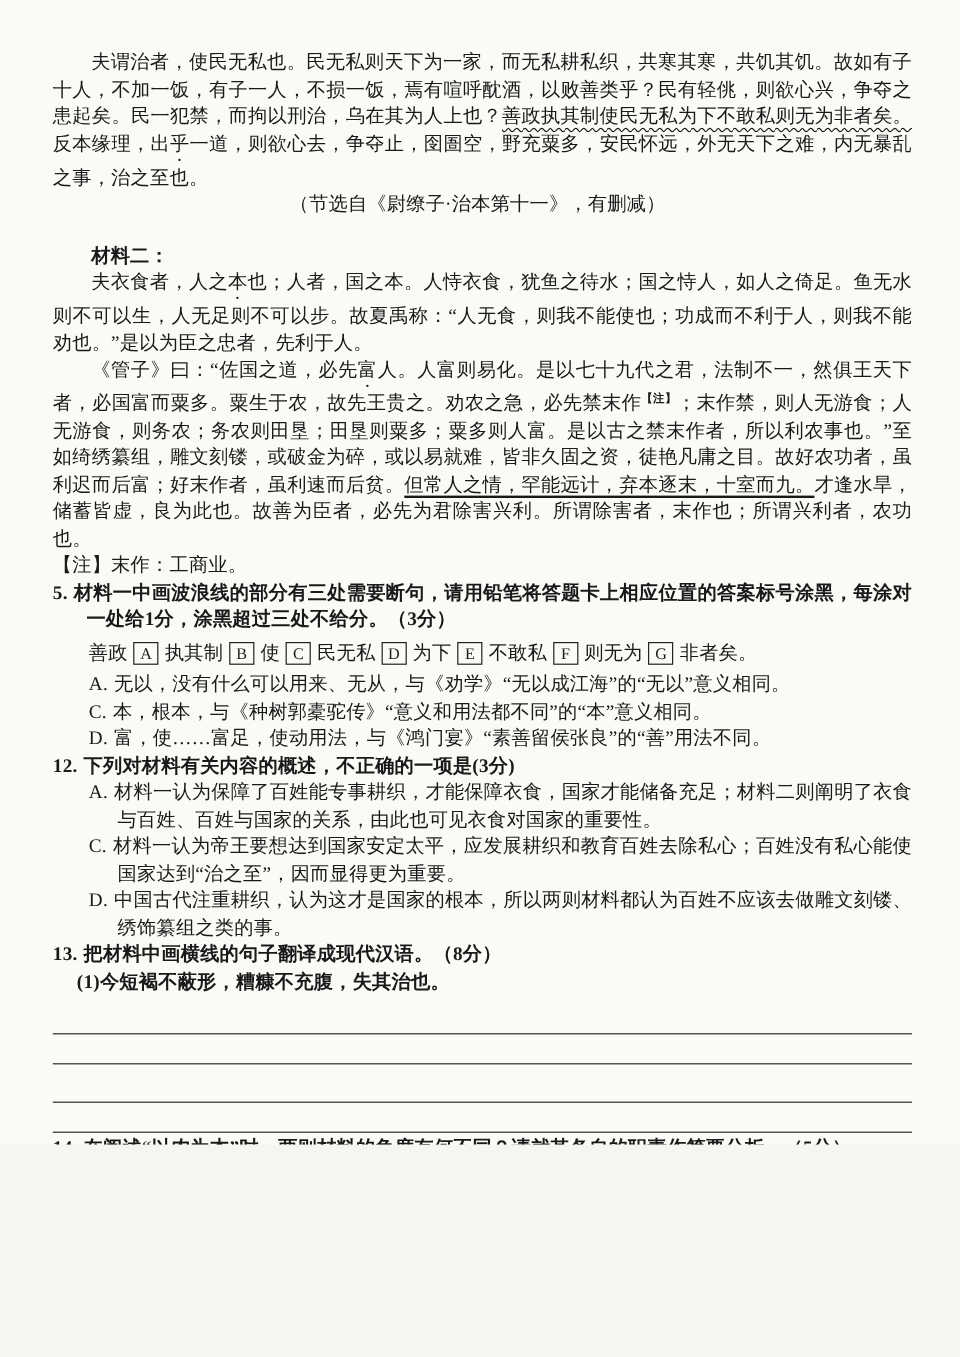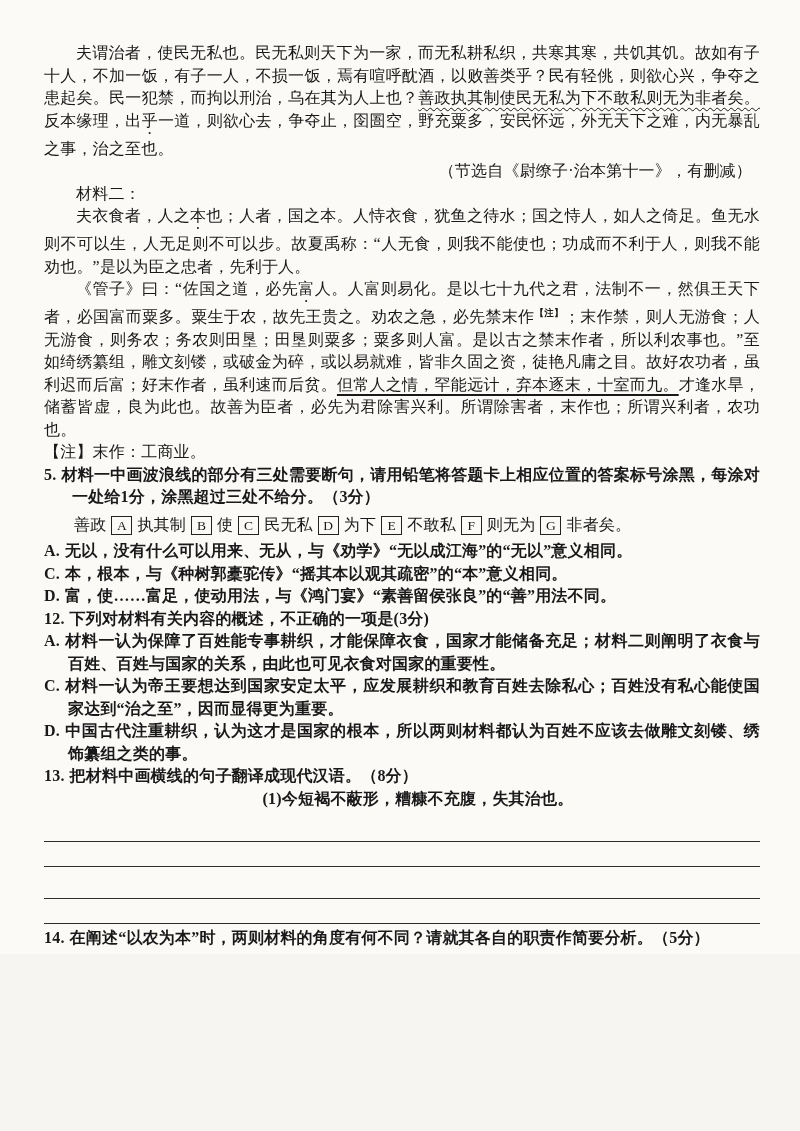--- a/index.html
+++ b/index.html
@@ -13,22 +13,22 @@
     font-family: "Liberation Serif", "DejaVu Serif", serif;
     font-size: 16px;
     line-height: 22.5px;
     letter-spacing: 0.2px;
     display: flex; flex-direction: column;
     overflow: hidden;
   }
   p { margin: 0; }
   .para { text-align: justify; }
   .indent { text-indent: 2em; }
-  .bold { font-weight: normal; }
-  .source { text-align: right; padding-right: 8px; }
+  .bold { font-weight: bold; margin-top: 20px; }
+  .source { text-align: center; padding-right: 8px; }
   .wavy {
     text-decoration: underline;
     text-decoration-style: wavy;
     text-decoration-thickness: 1px;
     text-underline-offset: 4px;
   }
   .hline {
     text-decoration: underline;
     text-decoration-style: solid;
     text-decoration-thickness: 1.5px;
@@ -36,35 +36,35 @@
   }
   .emdot {
     -webkit-text-emphasis: filled dot #191919;
     text-emphasis: filled dot #191919;
     -webkit-text-emphasis-position: under right;
     text-emphasis-position: under right;
   }
   .noteref { font-size: 9.5px; line-height: 0; vertical-align: super; font-weight: bold; }
   .q-stem { font-weight: bold; padding-left: 28px; text-indent: -28px; text-align: justify; }
   .q-num { margin-right: 5px; }
-  .option { font-weight: bold; padding-left: 24px; text-indent: -24px; text-align: justify; }
+  .option { font-weight: normal; margin-left: 30px; padding-left: 24px; text-indent: -24px; text-align: justify; }
   .opt-label { margin-right: 5px; }
   .seq-row { margin: 5px 0 4px 30px; }
   .box {
     display: inline-block;
     min-width: 15px;
     text-align: center;
     border: 1.3px solid #222;
     font-size: 13.5px;
     line-height: 17px;
     padding: 0 2px;
     margin: 0 5px;
     text-indent: 0;
   }
-  .sub { font-weight: bold; margin-left: 32px; text-align: center; }
+  .sub { font-weight: bold; margin-left: 20px; }
   .ans-group { margin: 7px 0 3px; }
   .ans-line { height: 24px; border-bottom: 1.6px solid #2d2d2d; }
 </style>
 </head>
 <body>
 
 <div class="page">
 
   <p class="para indent"><span>夫谓治者，使民无私也。民无私则天下为一家，而无私耕私织，共寒其寒，共饥其饥。故如有子十人，不加一饭，有子一人，不损一饭，焉有喧呼酖酒，以败善类乎？民有轻佻，则欲心兴，争夺之患起矣。民一犯禁，而拘以刑治，乌在其为人上也？</span><span class="wavy">善政执其制使民无私为下不敢私则无为非者矣。</span><span>反本缘理，出</span><span class="emdot">乎</span><span>一道，则欲心去，争夺止，囹圄空，野充粟多，安民怀远，外无天下之难，内无暴乱之事，治之至也。</span></p>
   <p class="source">（节选自《尉缭子·治本第十一》，有删减）</p>
@@ -77,21 +77,21 @@
 
   <p class="para">【注】末作：工商业。</p>
 
   <div>
     <p class="q-stem"><span class="q-num">5.</span><span>材料一中画波浪线的部分有三处需要断句，请用铅笔将答题卡上相应位置的答案标号涂黑，每涂对一处给1分，涂黑超过三处不给分。（3分）</span></p>
     <p class="seq-row"><span>善政</span><span class="box">A</span><span>执其制</span><span class="box">B</span><span>使</span><span class="box">C</span><span>民无私</span><span class="box">D</span><span>为下</span><span class="box">E</span><span>不敢私</span><span class="box">F</span><span>则无为</span><span class="box">G</span><span>非者矣。</span></p>
   </div>
 
   <div>
     <p class="option"><span class="opt-label">A.</span><span>无以，没有什么可以用来、无从，与《劝学》“无以成江海”的“无以”意义相同。</span></p>
-    <p class="option"><span class="opt-label">C.</span><span>本，根本，与《种树郭橐驼传》“摇其本以观其疏密”的“本”意义相同。</span></p>
+    <p class="option"><span class="opt-label">C.</span><span>本，根本，与《种树郭橐驼传》“意义和用法都不同”的“本”意义相同。</span></p>
     <p class="option"><span class="opt-label">D.</span><span>富，使……富足，使动用法，与《鸿门宴》“素善留侯张良”的“善”用法不同。</span></p>
   </div>
 
   <div>
     <p class="q-stem"><span class="q-num">12.</span><span>下列对材料有关内容的概述，不正确的一项是(3分)</span></p>
     <p class="option"><span class="opt-label">A.</span><span>材料一认为保障了百姓能专事耕织，才能保障衣食，国家才能储备充足；材料二则阐明了衣食与百姓、百姓与国家的关系，由此也可见衣食对国家的重要性。</span></p>
     <p class="option"><span class="opt-label">C.</span><span>材料一认为帝王要想达到国家安定太平，应发展耕织和教育百姓去除私心；百姓没有私心能使国家达到“治之至”，因而显得更为重要。</span></p>
     <p class="option"><span class="opt-label">D.</span><span>中国古代注重耕织，认为这才是国家的根本，所以两则材料都认为百姓不应该去做雕文刻镂、绣饰纂组之类的事。</span></p>
   </div>
 

